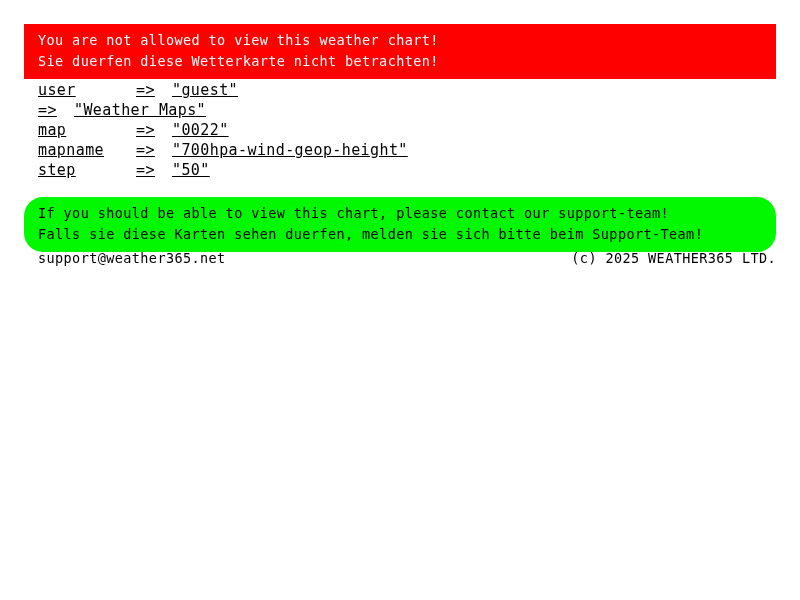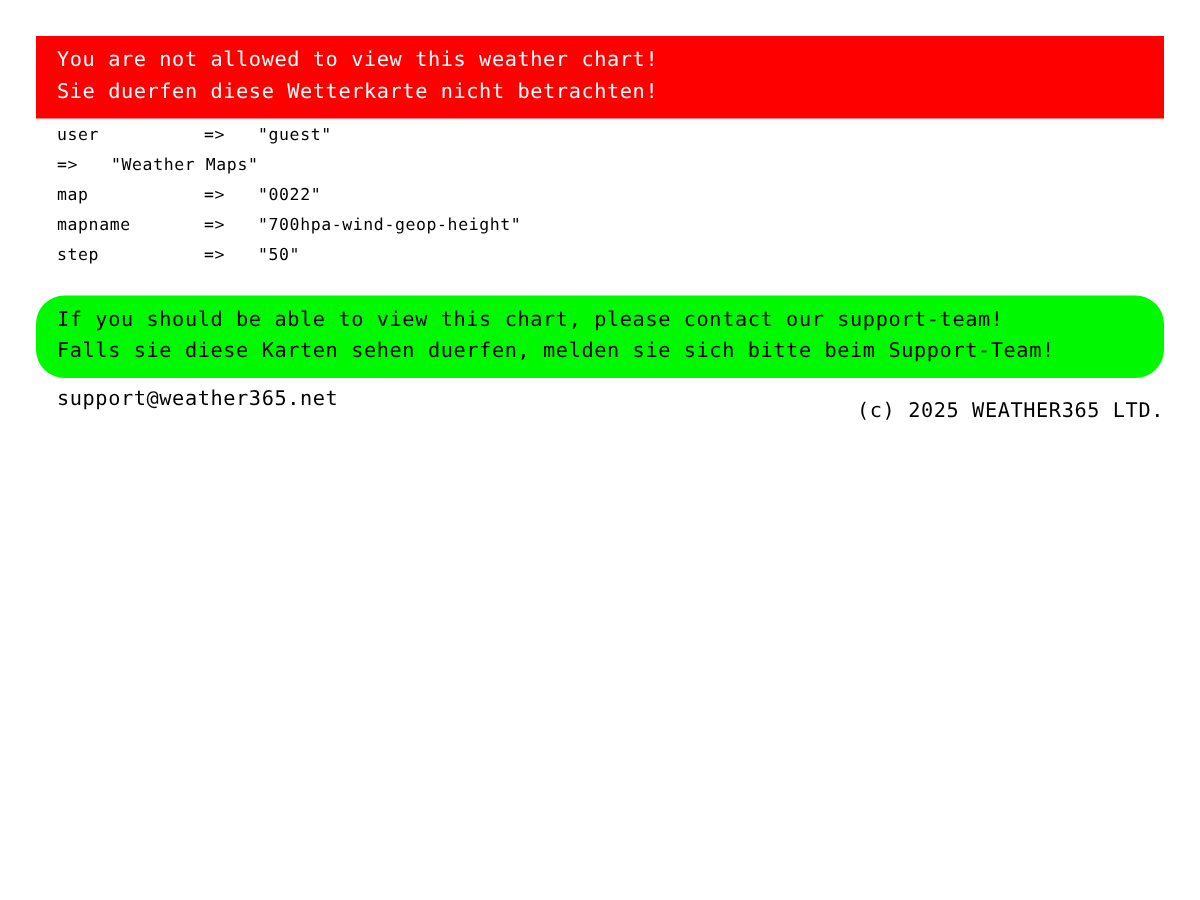--- a/index.html
+++ b/index.html
@@ -49,22 +49,23 @@
     left: 38px;
     top: 80px;
     width: 740px;
   }
   .detail-row {
     display: flex;
     align-items: flex-start;
     height: 20px;
     line-height: 20px;
     white-space: pre;
-    font-size: 11px;
+    font-size: 15px;
     letter-spacing: 0.4px;
+    text-decoration: underline;
   }
   .detail-key {
     display: inline-block;
     width: 98px;
     flex: 0 0 98px;
   }
   .detail-arrow {
     display: inline-block;
     width: 36px;
     flex: 0 0 36px;
@@ -72,28 +73,27 @@
   .detail-value {
     display: inline-block;
   }
   .footer {
     position: absolute;
     left: 38px;
     top: 250px;
     width: 738px;
     display: flex;
     justify-content: space-between;
-    align-items: center;
+    align-items: flex-end;
     white-space: pre;
     font-size: 13.5px;
     letter-spacing: 0.4px;
   }
   .footer-right {
     text-align: right;
-    margin-top: 16px;
   }
 </style>
 </head>
 <body>
 
 <div class="page">
 
   <div class="banner banner-error">
     <div class="banner-line">You are not allowed to view this weather chart!</div>
     <div class="banner-line">Sie duerfen diese Wetterkarte nicht betrachten!</div>

